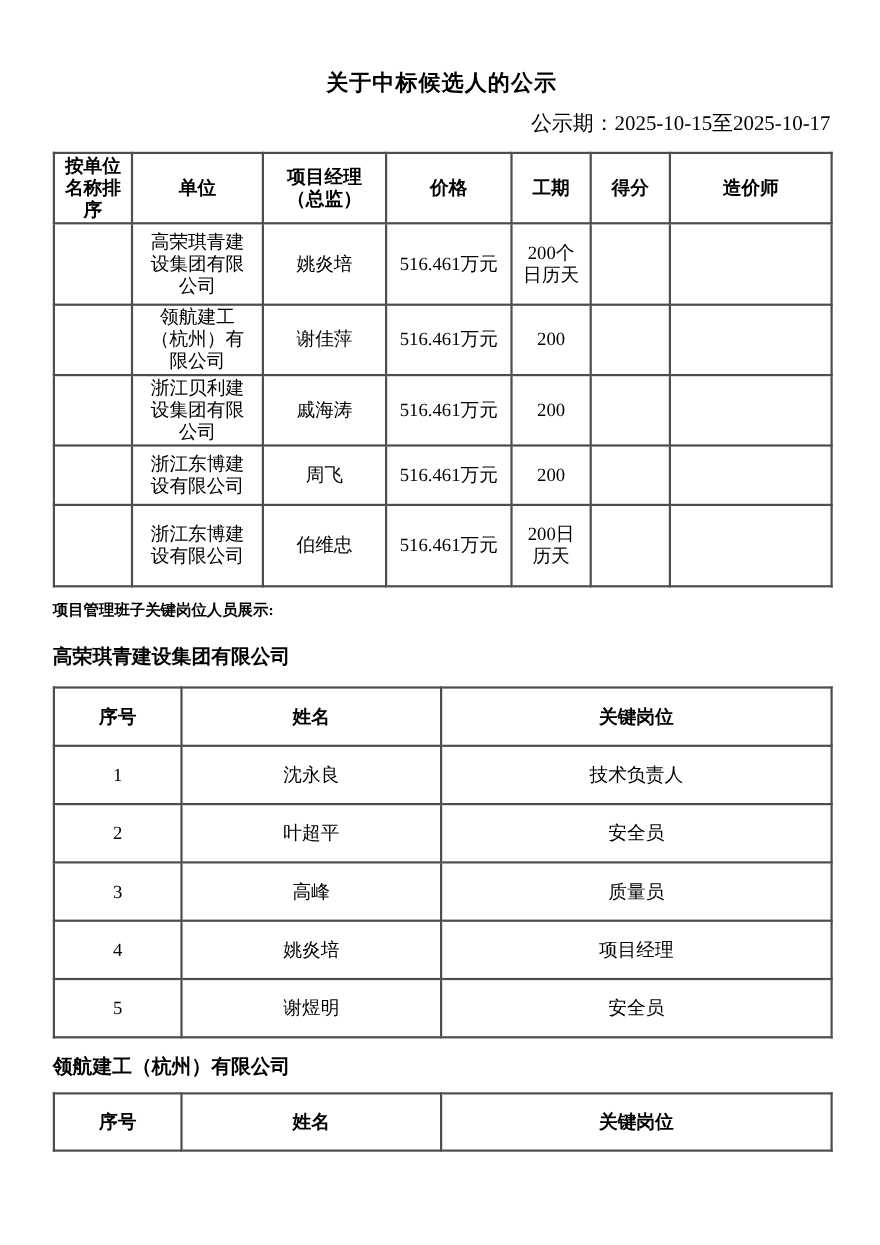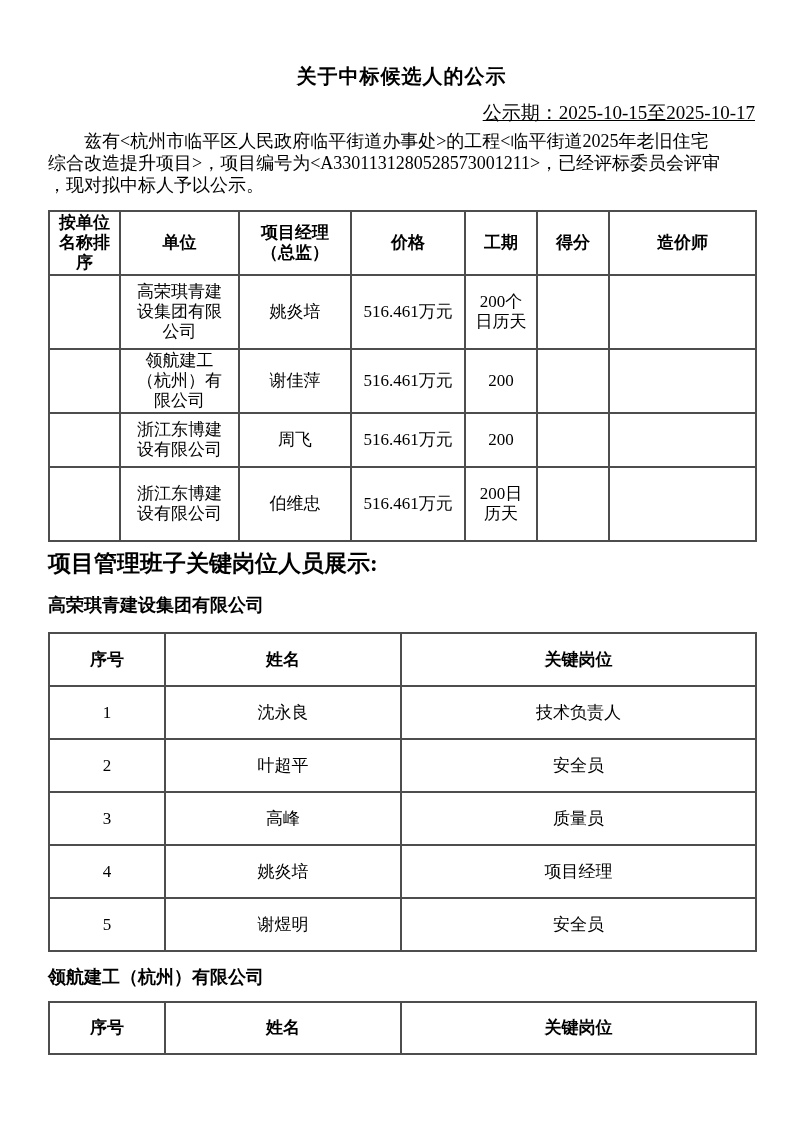--- a/index.html
+++ b/index.html
@@ -16,21 +16,20 @@
   .doc-title {
     margin-top:57px;
     font-size:20px; font-weight:bold;
     text-align:center; line-height:38px;
     letter-spacing:1px;
   }
   .pub-period {
     margin-top:7px;
     font-size:19px; line-height:22px;
     text-align:right;
-    text-decoration:underline;
   }
   .intro {
     margin-top:6px;
     font-size:18px; line-height:22px;
     text-align:justify;
     text-indent:2em;
     white-space:pre-line;
   }
   table { border-collapse:collapse; table-layout:fixed; width:707px; }
   th, td {
@@ -43,44 +42,41 @@
   }
   th { font-weight:bold; white-space:pre-line; }
   .t1 { margin-top:14px; }
   .t1 thead tr { height:58px; }
   .t1 th:nth-child(2), .t1 td:nth-child(2) { padding:1px 11px; } 
   .t1 th:nth-child(5), .t1 td:nth-child(5) { padding:16px 8px;border-radius:31px; }  
   .row-3l { height:64px; }
   .row-2l { height:30px; }
   .sec-heading {
     margin-top:11px;
-    font-size:23px; font-weight:bold; line-height:21px;
+    font-size:14px; font-weight:bold; line-height:21px;
   }
   .company-heading {
     font-size:18px; font-weight:bold; line-height:21px;
   }
   .ch-1 { margin-top:21px; }
   .ch-2 { margin-top:15px; }
   .t2 { margin-top:16px; }
   .t2 tr { height:53px; }
   .t3 { margin-top:13px; }
   .t3 tr { height:52px; }
 </style>
 </head>
 <body>
 
 <div class="page">
 
   <h1 class="doc-title">关于中标候选人的公示</h1>
 
   <div class="pub-period">公示期：2025-10-15至2025-10-17</div>
 
-  <p class="intro">兹有&lt;杭州市临平区人民政府临平街道办事处&gt;的工程&lt;临平街道2025年老旧住宅
-综合改造提升项目&gt;，项目编号为&lt;A3301131280528573001211&gt;，已经评标委员会评审
-，现对拟中标人予以公示。</p>
 
   <table class="t1">
     <colgroup>
       <col style="width:71px">
         <col style="width:119px">
         <col style="width:112px">
       <col style="width:114px">
         <col style="width:72px">
         <col style="width:72px">
         <col style="width:147px">
@@ -109,20 +105,29 @@
       </tr>
       <tr class="row-3l">
         <td></td>
         <td>领航建工（杭州）有限公司</td>
         <td>谢佳萍</td>
         <td>516.461万元</td>
         <td>200</td>
         <td></td>
         <td></td>
       </tr>
+      <tr class="row-3l">
+        <td></td>
+        <td>浙江贝利建设集团有限公司</td>
+        <td>戚海涛</td>
+        <td>516.461万元</td>
+        <td>200</td>
+        <td></td>
+        <td></td>
+      </tr>
       <tr class="row-2l">
         <td></td>
         <td>浙江东博建设有限公司</td>
         <td>周飞</td>
         <td>516.461万元</td>
         <td>200</td>
         <td></td>
         <td></td>
       </tr>
       <tr class="row-2l">

